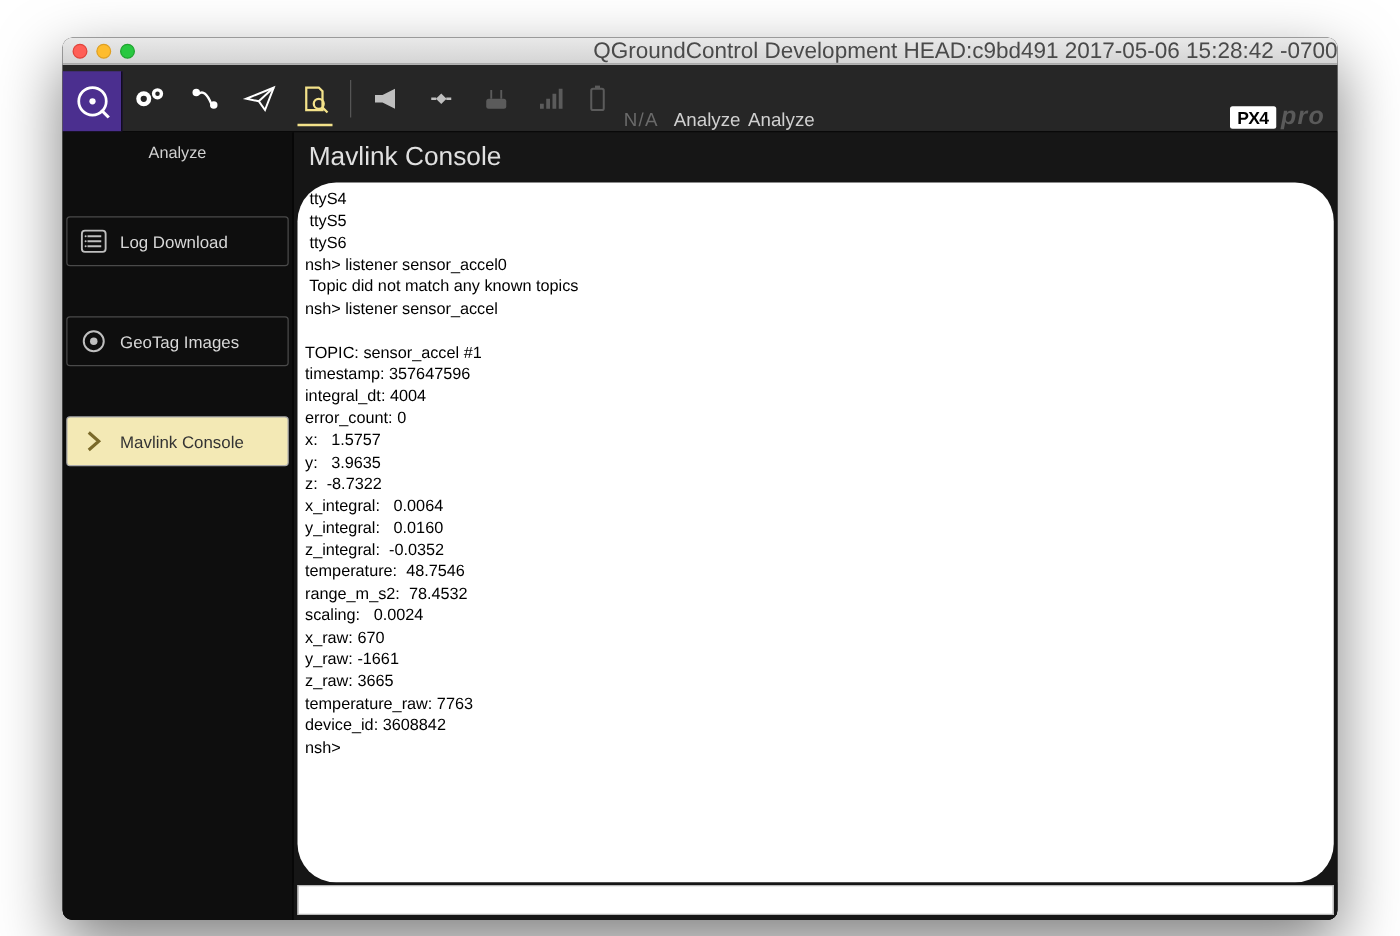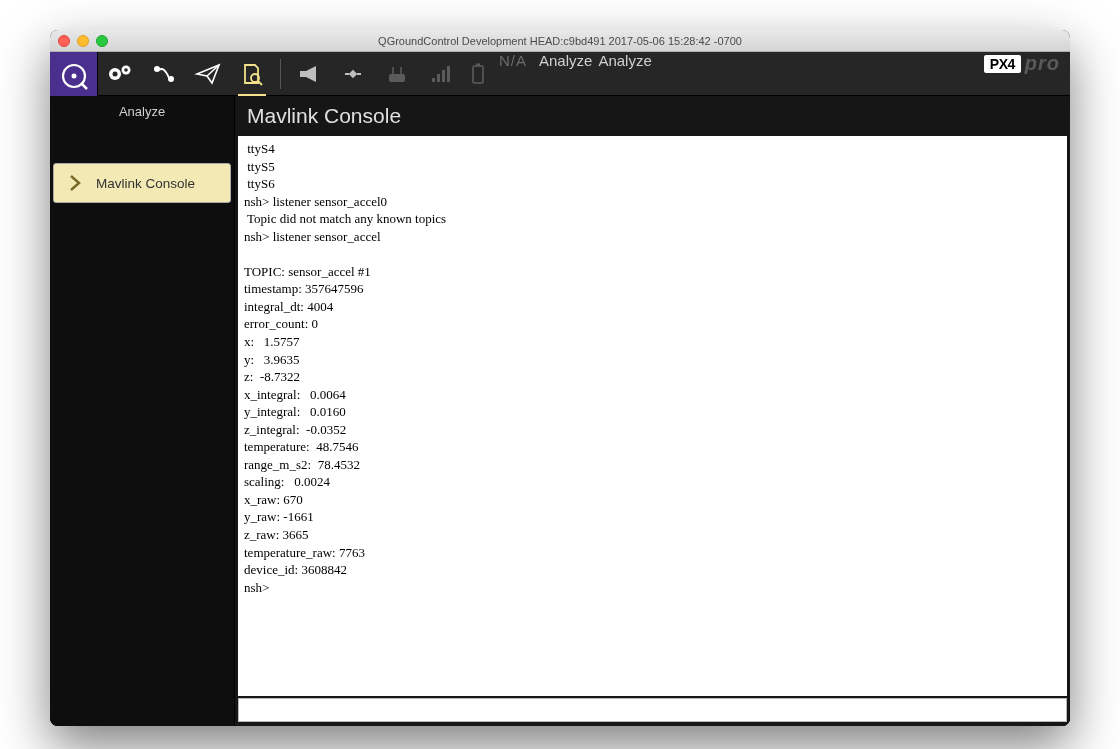--- a/index.html
+++ b/index.html
@@ -28,30 +28,30 @@
     position: relative;
   }
   .traffic-lights { display: flex; gap: 7px; }
   .traffic-light { width: 12px; height: 12px; border-radius: 50%; }
   .tl-red { background: #ff5f57; border: 0.5px solid #e1443b; }
   .tl-yellow { background: #febc2e; border: 0.5px solid #dfa023; }
   .tl-green { background: #28c840; border: 0.5px solid #1fa52f; }
   .titlebar-title {
     position: absolute;
     left: 0; right: 0;
-    text-align: center;
-    font-size: 11px;
+    text-align: right;
+    font-size: 18px;
     color: #4a4a4a;
     pointer-events: none;
   }
   .toolbar {
-    height: 44px;
+    height: 54px;
     background: #262626;
     display: flex;
-    align-items: flex-start;
+    align-items: flex-end;
     border-bottom: 1px solid #000;
   }
   .toolbar-logo {
     width: 48px;
     height: 48px;
     background: #4b2f8f;
     display: flex;
     align-items: center;
     justify-content: center;
     border-right: 1px solid #000;
@@ -168,27 +168,28 @@
   }
   .main-subtitle {
     color: #c0c0c0;
     font-size: 13.5px;
     margin-top: 4px;
   }
   .console {
     flex: 1;
     background: #fff;
     color: #000;
-    font-family: Liberation Serif, serif;
+    font-family: Liberation Sans, sans-serif;
     font-size: 13px;
     line-height: 1.35;
     padding: 4px 6px;
     white-space: pre;
     overflow: hidden;
     margin: 4px 3px 0 3px;
+    border-radius: 31px;
   }
   .console-input-wrap {
     padding: 2px 3px 4px 3px;
     background: #161616;
   }
   .console-input {
     width: 100%;
     height: 24px;
     border: 1px solid #b9b9b9;
     background: #fff;
@@ -297,21 +298,44 @@
       <span class="brand-box">PX4</span>
       <span class="brand-pro">pro</span>
     </div>
   </div>
 
   <div class="body">
 
     <div class="sidebar">
       <div class="sidebar-title">Analyze</div>
 
-
+      <div class="sidebar-item">
+        <span class="si-icon">
+          <svg width="22" height="20" viewBox="0 0 22 20">
+              <rect x="1.5" y="1.5" width="19" height="17" rx="2.5" fill="none" stroke="#bfbfbf" stroke-width="1.5"></rect>
+              <line x1="6" y1="6" x2="17" y2="6" stroke="#bfbfbf" stroke-width="1.5"></line>
+              <line x1="6" y1="10" x2="17" y2="10" stroke="#bfbfbf" stroke-width="1.5"></line>
+              <line x1="6" y1="14" x2="17" y2="14" stroke="#bfbfbf" stroke-width="1.5"></line>
+              <circle cx="4.5" cy="6" r="0.8" fill="#bfbfbf"></circle>
+              <circle cx="4.5" cy="10" r="0.8" fill="#bfbfbf"></circle>
+              <circle cx="4.5" cy="14" r="0.8" fill="#bfbfbf"></circle>
+            </svg>
+        </span>
+        <span>Log Download</span>
+      </div>
+
+      <div class="sidebar-item">
+        <span class="si-icon">
+          <svg width="22" height="22" viewBox="0 0 22 22">
+              <circle cx="11" cy="11" r="8" fill="none" stroke="#bfbfbf" stroke-width="1.6"></circle>
+              <circle cx="11" cy="11" r="3" fill="#bfbfbf"></circle>
+            </svg>
+        </span>
+        <span>GeoTag Images</span>
+      </div>
 
       <div class="sidebar-item active">
         <span class="si-icon">
           <svg width="18" height="18" viewBox="0 0 18 18">
               <path d="M5 2 L13 9 L5 16" fill="none" stroke="#7a6a2a" stroke-width="2.5"></path>
             </svg>
         </span>
         <span>Mavlink Console</span>
       </div>
     </div>

